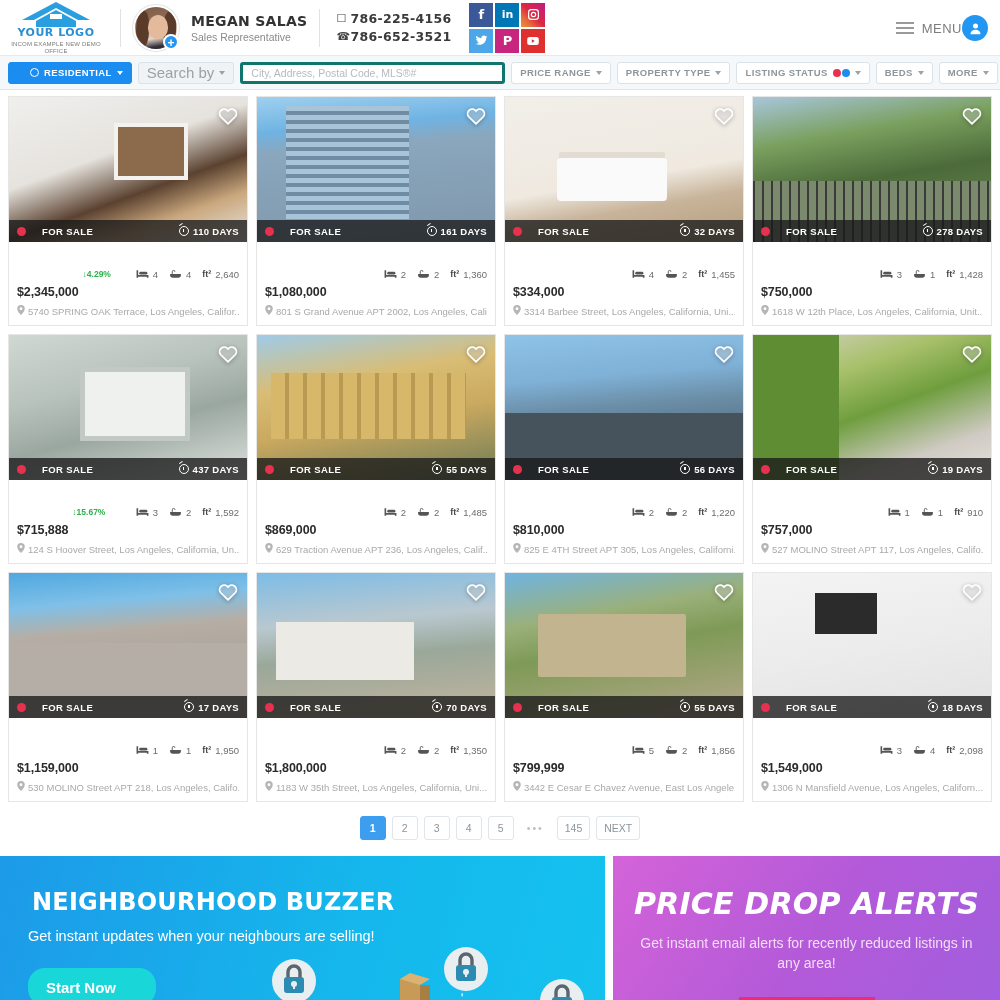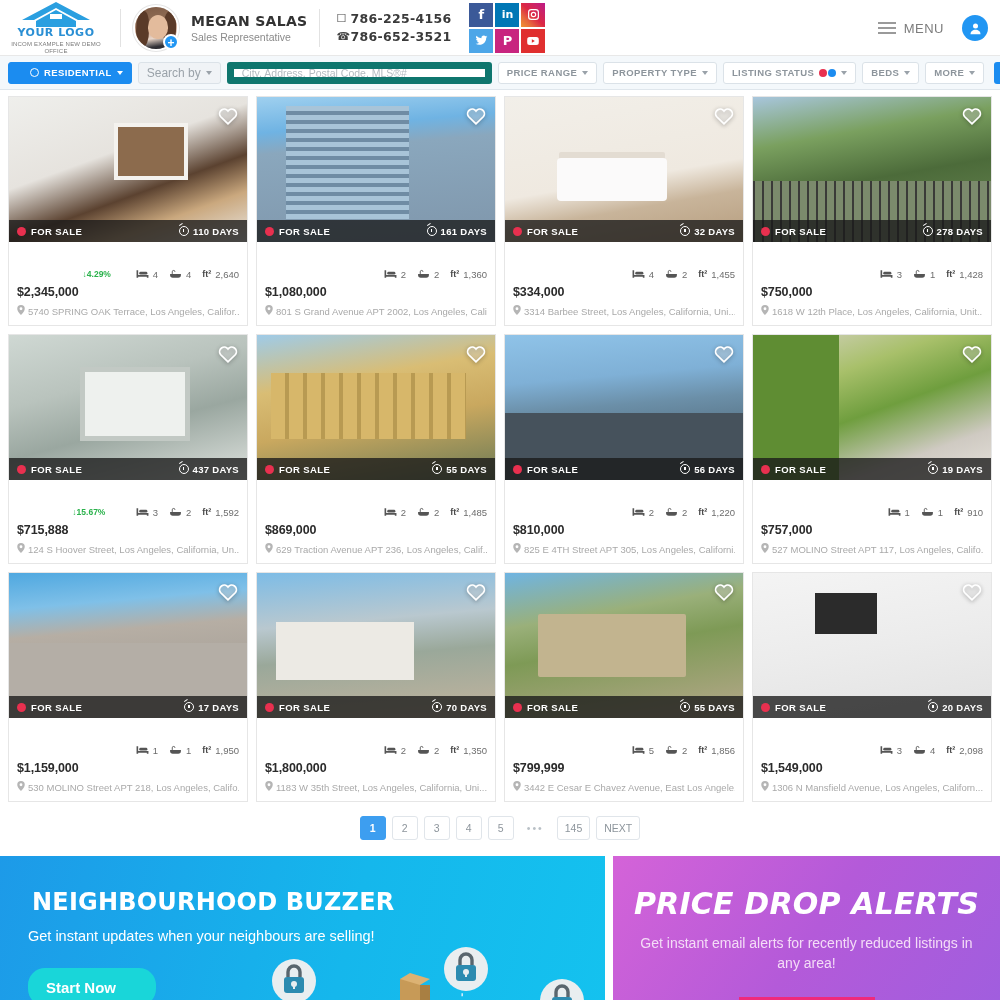--- a/index.html
+++ b/index.html
@@ -83,21 +83,21 @@
   }
   .soc.fb { background:#3b5998; }
   .soc.li { background:#0077b5; }
   .soc.ig { background: linear-gradient(45deg,#f09433,#e6683c,#dc2743,#cc2366,#bc1888); }
   .soc.tw { background:#4da6e8; }
   .soc.pi { background:#c8257f; }
   .soc.yt { background:#e02f2f; }
 
   .header-right {
     position: absolute; right: 12px; top: 0; height: 56px;
-    display: flex; align-items: center; gap: 18px;
+    display: flex; align-items: center; 
   }
   .menu-btn { display:flex; align-items:center; gap:8px; cursor:pointer; }
   .burger { width: 18px; }
   .burger span { display:block; height:2px; background:#9a9a9a; margin:3px 0; }
   .menu-label { font-size: 13px; color:#7c7c7c; letter-spacing:.5px; }
   .user-av {
     width: 26px; height: 26px; border-radius:50%; background:#2196f3;
     display:flex; align-items:center; justify-content:center;
   }
   .user-av svg { width:15px; height:15px; fill:#fff; }
@@ -112,23 +112,23 @@
     height: 22px; border: 1px solid #dbe2e8; background:#fff; border-radius:3px;
     display:flex; align-items:center; padding: 0 8px; gap:5px;
     font-size: 9.5px; color:#8d959c; letter-spacing:.4px; white-space:nowrap;
     font-weight: bold;
   }
   .pill .caret { border-left:3.5px solid transparent; border-right:3.5px solid transparent; border-top:4px solid #9aa2a9; }
   .pill.primary {
     background: #1b8cf0; border-color:#1b8cf0; color:#fff; font-weight:bold;padding-left:21px;
   }
   .pill.primary .caret { border-top-color:#fff; }
-  .pill.searchby { background:#f0f3f6; color:#9aa2a9; font-weight:normal; font-size:12px; letter-spacing:0; }
+  .pill.searchby { background:#f0f3f6; color:#9aa2a9; font-weight:normal; font-size:15px; letter-spacing:0; }
   .search-input {
-    flex: 0 0 265px; height: 22px; border:7px solid #0f766e; background:#fff;
+    flex: 0 0 265px; height: 22px; border:3px solid #0f766e; background:#fff;
     border-radius:3px; padding: 0 8px; font-size:10.5px; color:#444;
     font-family:"Liberation Sans", sans-serif;
   }
   .search-input::placeholder { color:#b4bbc1; }
   .circ-red { width:8px; height:8px; border-radius:50%; background:#e8304f; }
   .circ-blue { width:8px; height:8px; border-radius:50%; background:#1b8cf0; margin-left:-4px; }
   .check-ic { width:9px; height:9px; border-radius:50%; border:1.5px solid #fff; position:relative; }
   .btn-search {
     height: 22px; background:#1b8cf0; color:#fff; border:none; border-radius:3px;
     font-size:9.5px; font-weight:bold; letter-spacing:.6px; padding: 0 16px; margin-left:4px;
@@ -151,21 +151,21 @@
   }
   .heart svg { width:22px; height:22px; }
   .ribbon {
     position:absolute; left:0; right:0; bottom:0; height:22px;
     background: rgba(25,25,25,.78);
     display:flex; align-items:center; justify-content:space-between;
     padding: 0 8px; z-index:2;
   }
   .ribbon .status {
     color:#fff; font-size:9.5px; font-weight:bold; letter-spacing:.4px;
-    display:flex; align-items:center; gap:5px;
+    display:flex; align-items:center; gap:16px;
   }
   .dot-red { width:9px; height:9px; border-radius:50%; background:#e8304f; display:inline-block; }
   .ribbon .days {
     color:#fff; font-size:9.5px; font-weight:bold; letter-spacing:.3px;
     display:flex; align-items:center; gap:4px;
   }
   .clock { width:10px; height:10px; border:1.3px solid #fff; border-radius:50%; position:relative; }
   .clock::after {
     content:''; position:absolute; left:3.2px; top:1.6px; width:1.2px; height:3.4px; background:#fff;
   }
@@ -928,21 +928,21 @@
         <div class="heart"><svg viewBox="0 0 24 24" fill="rgba(255,255,255,.28)" stroke="#ffffff" stroke-width="1.9">
             <path d="M12 20.5 3.8 12.6A5 5 0 0 1 12 6.6a5 5 0 0 1 8.2 6z"></path>
           </svg></div>
         <div class="ribbon">
           <div class="status">
             <span class="dot-red"></span>
             <span>FOR SALE</span>
           </div>
           <div class="days">
             <span class="clock"></span>
-            <span>20 DAYS</span>
+            <span>18 DAYS</span>
           </div>
         </div>
       </div>
       <div class="card-body">
         <div class="line1">
           <span class="price">$1,549,000</span>
           <span class="specs">
             <span class="spec">
               <svg width="13" height="10" viewBox="0 0 24 16" fill="#555">
                 <path d="M1 1h3v9h19v5h-3v-2H4v2H1z"></path>

